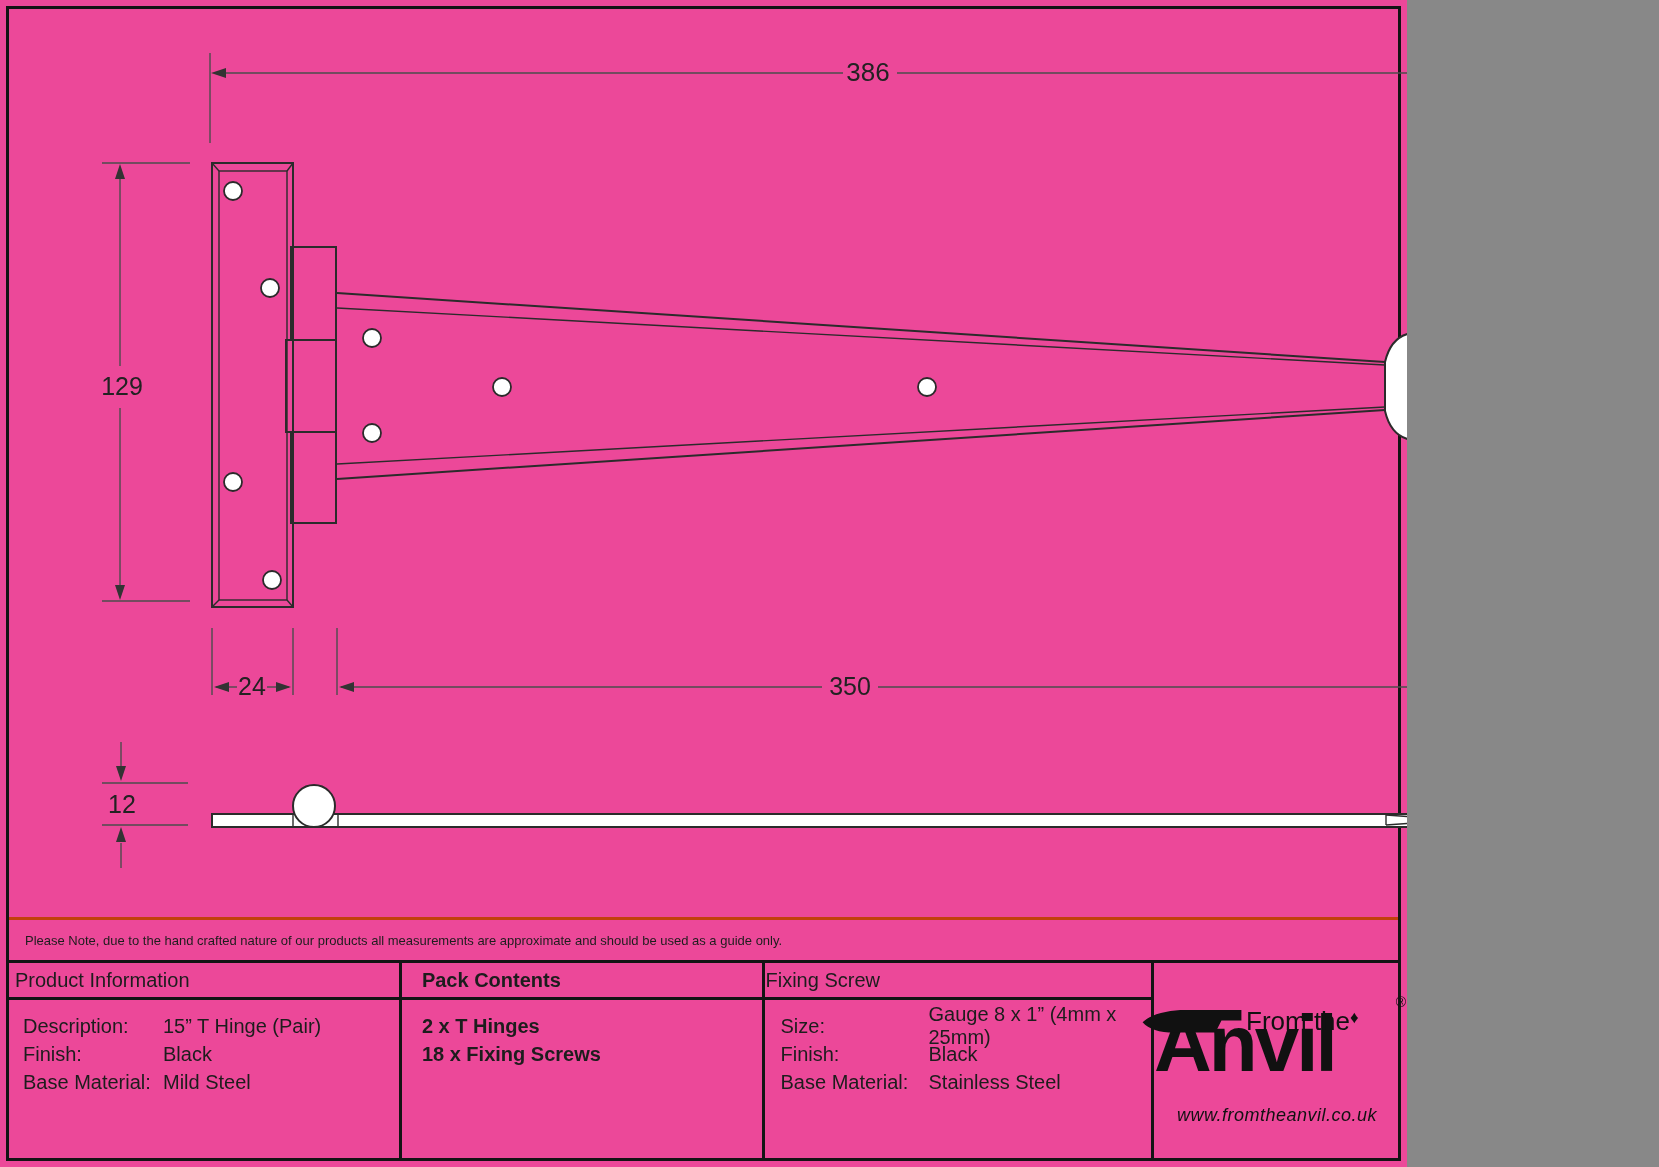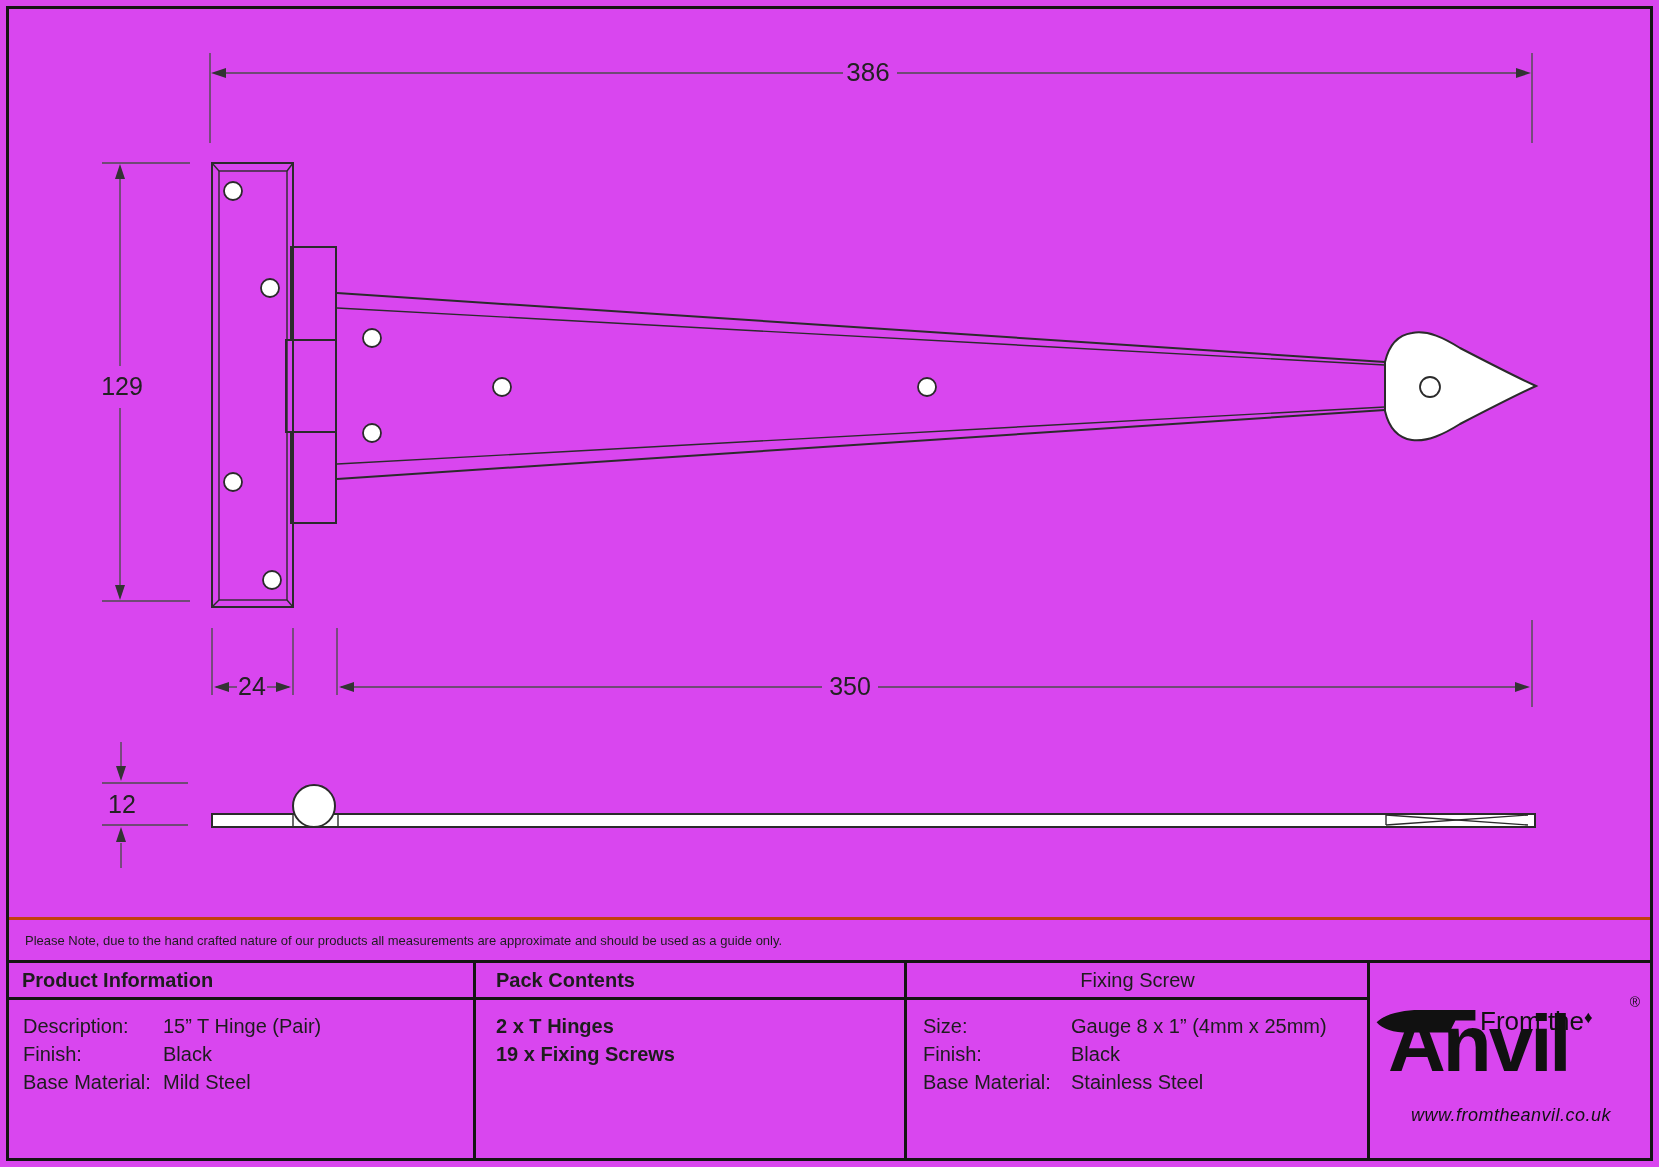--- a/index.html
+++ b/index.html
@@ -1,19 +1,19 @@
 <!DOCTYPE html>
 <html><head>
 <meta charset="utf-8">
 <style>
   html,body{margin:0;padding:0;background:#888;}
   .page{
     position:relative;
-    width:1659px;height:1167px;
-    background:#d946ef;
+    width:1407px;height:1167px;
+    background:#ec4899;
     font-family:"Liberation Sans",sans-serif;
     color:#1d1d1d;
     overflow:hidden;
   }
   .frame{
     position:absolute;left:6px;top:6px;right:6px;bottom:6px;
     border:3px solid #141414;
     pointer-events:none;
   }
   .drawing{position:absolute;left:0;top:0;}
@@ -35,23 +35,23 @@
   .col{box-sizing:border-box;height:100%;}
   .col-product{width:464px;}
   .col-pack{width:431px;border-left:3px solid #141414;font-weight:bold;}
   .col-fixing{width:463px;border-left:3px solid #141414;}
   .col-logo{flex:1;border-left:3px solid #141414;display:flex;align-items:center;justify-content:center;}
   .col-header{
     height:34px;border-bottom:3px solid #141414;
     display:flex;align-items:center;
     font-size:20px;
   }
-  .col-product .col-header{padding-left:13px;font-weight:bold;}
+  .col-product .col-header{padding-left:6px;}
   .col-pack .col-header{padding-left:20px;}
-  .col-fixing .col-header{padding-left:1px;justify-content:center;}
+  .col-fixing .col-header{padding-left:1px;}
   .col-body{padding-top:12px;font-size:20px;}
   .kv-row{display:flex;height:28px;align-items:center;}
   .col-product .kv-row{padding-left:14px;}
   .col-product .kv-label{width:140px;flex:none;}
   .col-fixing .kv-row{padding-left:16px;}
   .col-fixing .kv-label{width:148px;flex:none;}
   .pack-item{height:28px;display:flex;align-items:center;padding-left:20px;}
 
   
   .logo{position:relative;width:244px;height:130px;font-family:Liberation Sans, sans-serif;color:#111;}
@@ -209,21 +209,21 @@
         </div>
       </div>
     </div>
 
     <div class="col col-pack">
       <div class="col-header">
         <span>Pack Contents</span>
       </div>
       <div class="col-body">
         <div class="pack-item">2 x T Hinges</div>
-        <div class="pack-item">19 x Fixing Screws</div>
+        <div class="pack-item">18 x Fixing Screws</div>
       </div>
     </div>
 
     <div class="col col-fixing">
       <div class="col-header">
         <span>Fixing Screw</span>
       </div>
       <div class="col-body">
         <div class="kv-row">
           <span class="kv-label">Size:</span>

